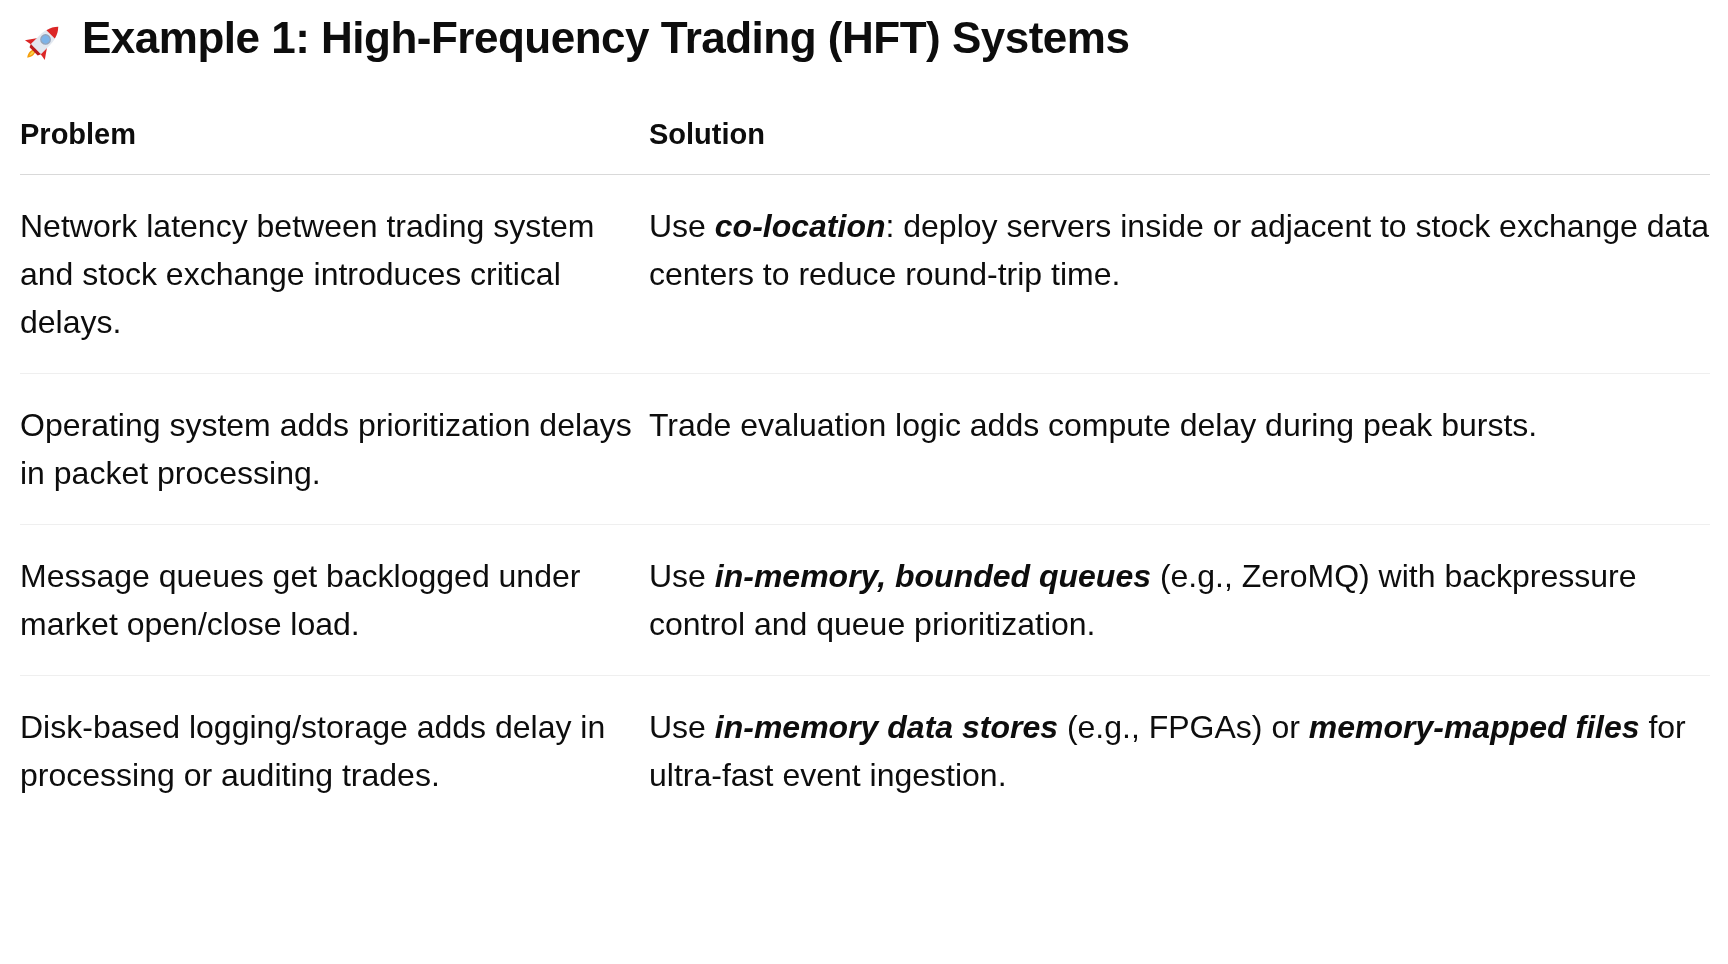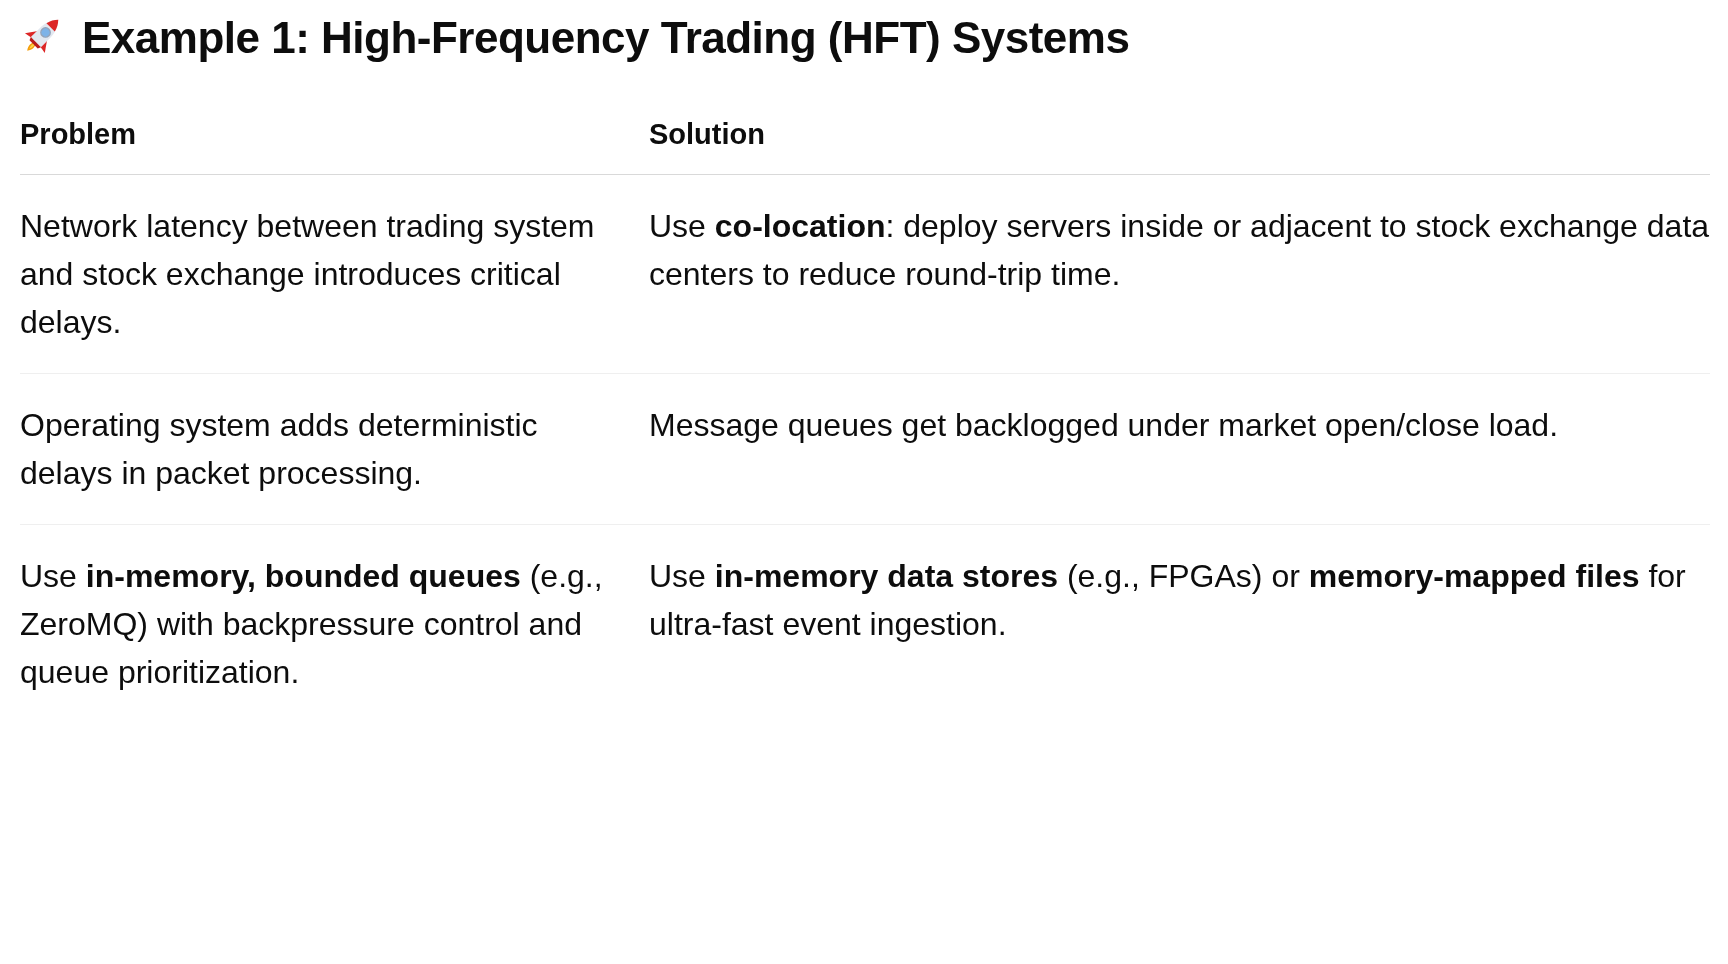--- a/index.html
+++ b/index.html
@@ -15,21 +15,21 @@
     height: 964px;
     background: var(--bg);
     color: var(--text);
     font-family: "Liberation Sans", "DejaVu Sans", sans-serif;
     overflow: hidden;
   }
   main { padding: 8px 18px 0 20px; }
 
   h1.page-title {
     display: flex;
-    align-items: flex-start;
+    align-items: flex-end;
     gap: 16px;
     margin: 4px 0 32px 0;
     font-size: 44px;
     font-weight: 700;
     letter-spacing: -0.5px;
     line-height: 1.2;
     color: var(--text);
   }
   .emoji-wrap { display: inline-flex; align-items: center; }
   .emoji-wrap svg { display: block; }
@@ -47,21 +47,21 @@
     margin-top: 13px;
   }
   .td {
     font-size: 32px;
     line-height: 48px;
     font-weight: 400;
     padding: 27px 0;
     border-bottom: 1px solid var(--row-divider);
   }
   .td.problem { padding-right: 16px; }
-  .td strong { font-weight: 700; }
+  .td strong { font-weight: 700; font-style: italic; }
   .table > .td:nth-last-child(-n+2) { border-bottom: none; }
 </style>
 </head>
 <body>
 
 <main>
 
   <h1 class="page-title">
     <span class="emoji-wrap">
       <svg width="46" height="46" viewBox="0 0 64 64" aria-hidden="true">
@@ -79,19 +79,21 @@
     </span>
     <span>Example 1: High-Frequency Trading (HFT) Systems</span>
   </h1>
 
   <div class="table">
     <div class="th">Problem</div>
     <div class="th">Solution</div>
 
   <div class="td problem">Network latency between trading system and stock exchange introduces critical delays.</div>
       <div class="td solution"><span>Use </span><strong>co-location</strong><span>: deploy servers inside or adjacent to stock exchange data centers to reduce round-trip time.</span></div>
-      <div class="td problem">Operating system adds deterministic delays in packet processing.</div>
+      <div class="td problem">Operating system adds prioritization delays in packet processing.</div>
+      <div class="td problem">Trade evaluation logic adds compute delay during peak bursts.</div>
       <div class="td problem">Message queues get backlogged under market open/close load.</div>
       <div class="td solution"><span>Use </span><strong>in-memory, bounded queues</strong><span> (e.g., ZeroMQ) with backpressure control and queue prioritization.</span></div>
+      <div class="td problem">Disk-based logging/storage adds delay in processing or auditing trades.</div>
       <div class="td solution"><span>Use </span><strong>in-memory data stores</strong><span> (e.g., FPGAs) or </span><strong>memory-mapped files</strong><span> for ultra-fast event ingestion.</span></div>
     </div>
 
 </main>
 
 </body></html>

